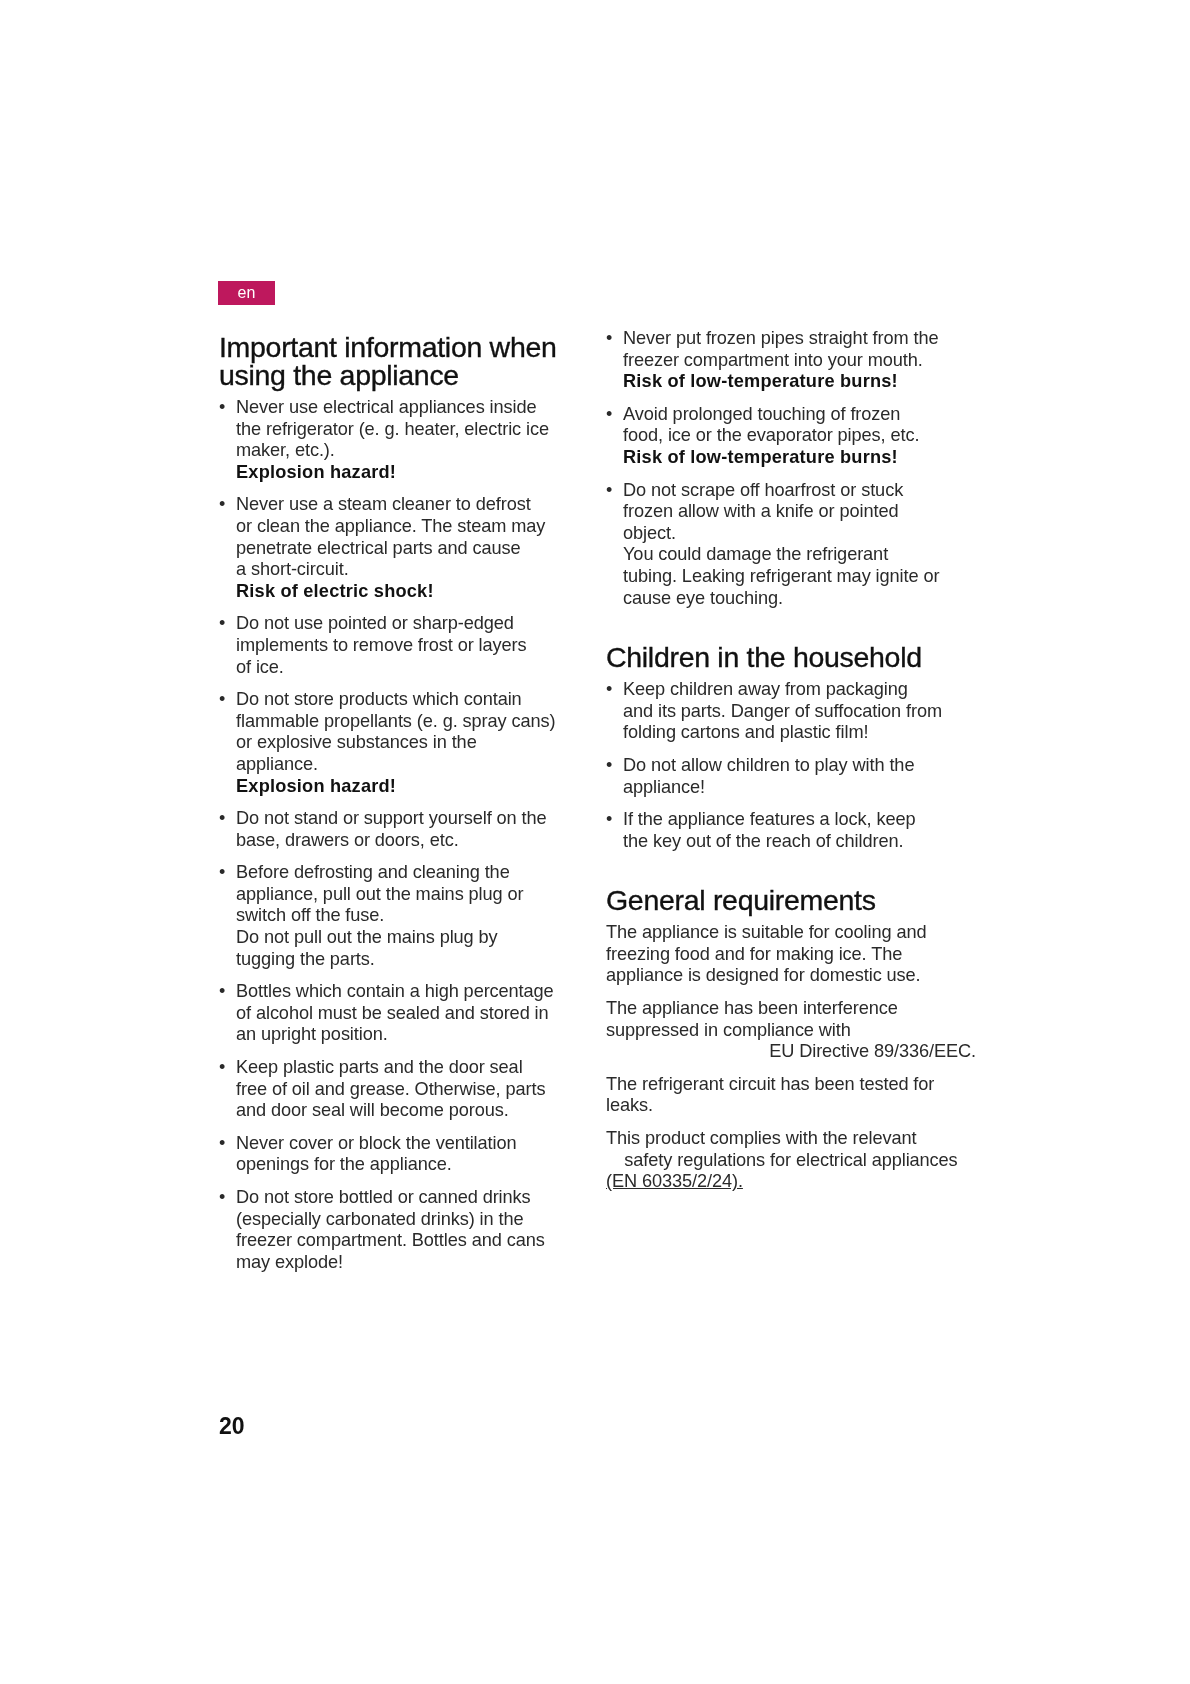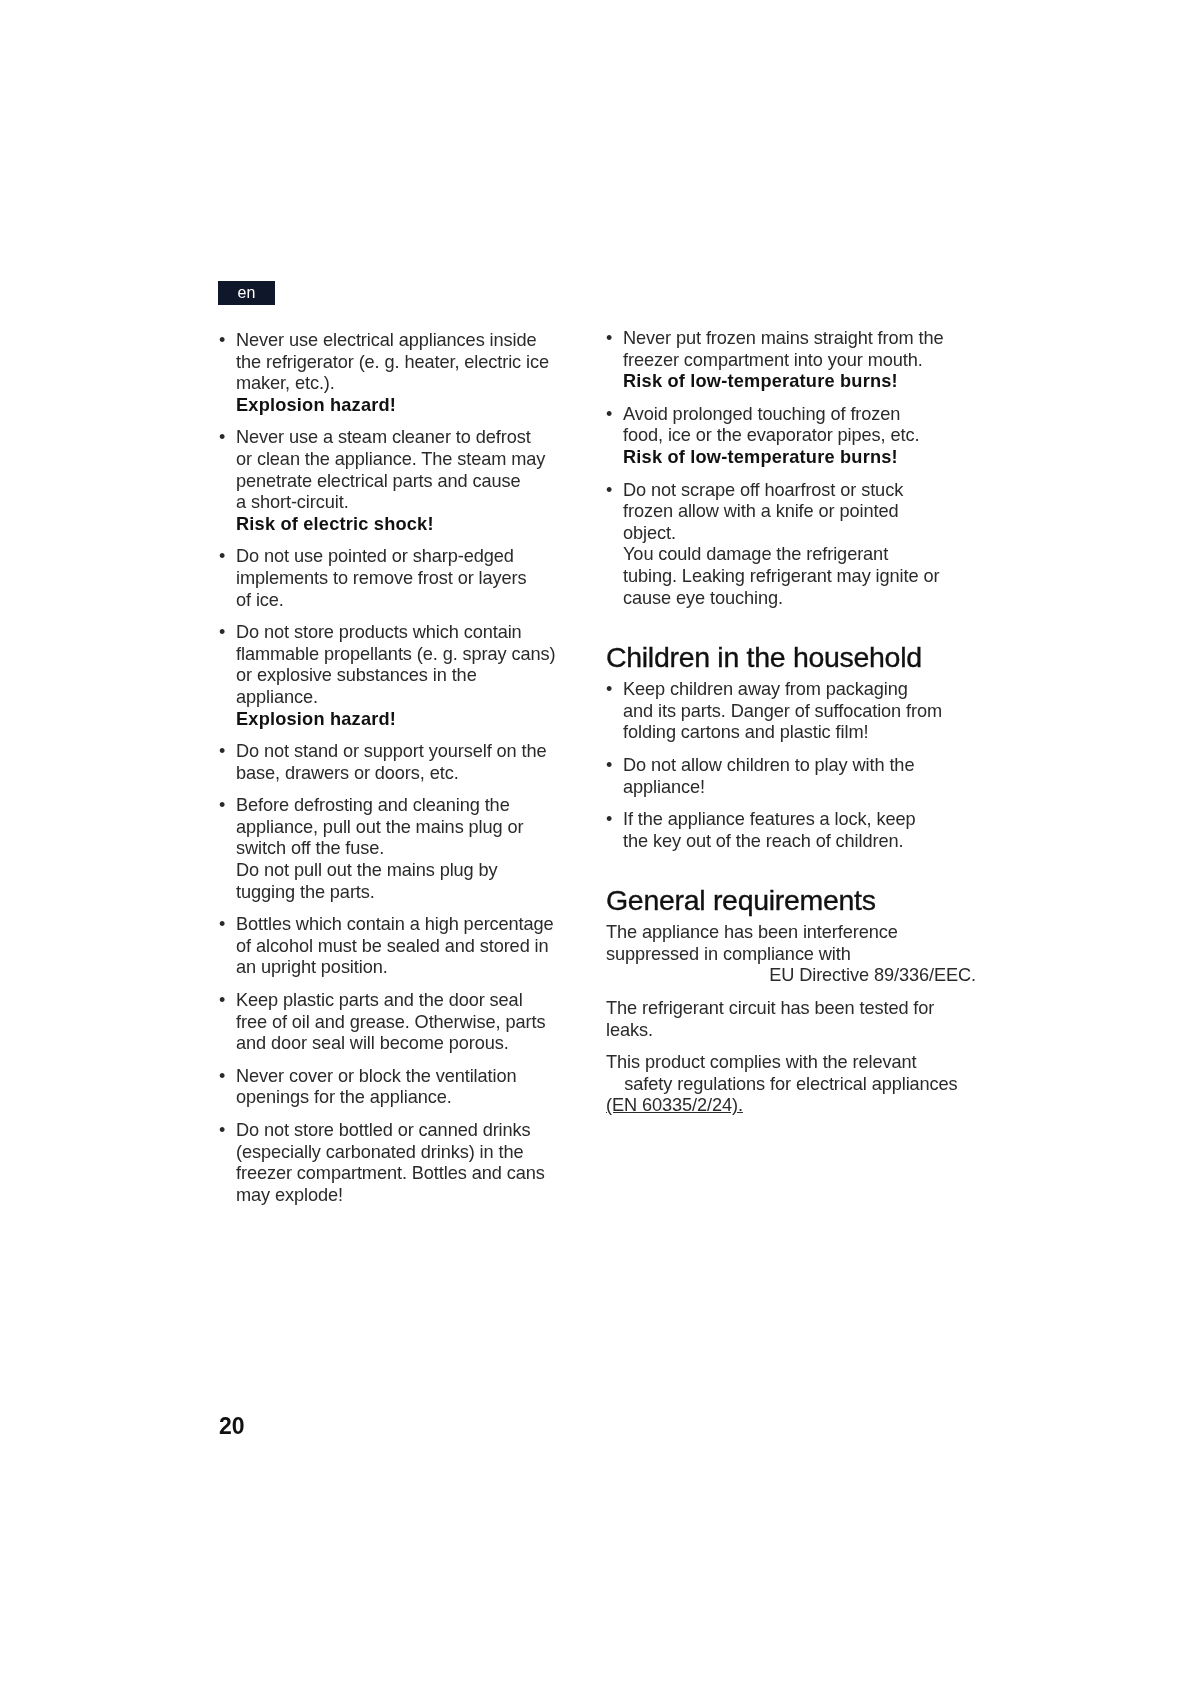--- a/index.html
+++ b/index.html
@@ -1,19 +1,19 @@
 <!DOCTYPE html>
 <html><head>
 <meta charset="utf-8">
 <style>
   html, body { margin: 0; padding: 0; background: #ffffff; }
   body { width: 1190px; height: 1684px; position: relative; overflow: hidden;
          font-family: "Liberation Sans", "DejaVu Sans", sans-serif; color: #1a1a1a; }
   .lang-badge { position: absolute; left: 218px; top: 281px; width: 57px; height: 24px;
-                background: #0f172a; color: #fff; font-size: 16px; line-height: 24px; text-align: center; }
+                background: #be185d; color: #fff; font-size: 16px; line-height: 24px; text-align: center; }
   .col { position: absolute; top: 330px; width: 370px; }
   .col-left { left: 219px; }
   .col-right { left: 606px; top: 328px; width: 370px; }
   h2 { font-weight: normal; font-size: 28.5px; line-height: 28px; margin: 0 0 8px 0;
        color: #111; letter-spacing: -0.3px; -webkit-text-stroke: 0.35px #111; }
   .col-left h2 { margin-top: 3px; }
   ul { list-style: none; margin: 0; padding: 0; }
   li { position: relative; padding-left: 17px; font-size: 18.2px; line-height: 21.6px;
        margin-bottom: 11px; color: #2a2a2a; letter-spacing: -0.1px; }
   li .bullet { position: absolute; left: 0; top: 0; font-size: 18px; }
@@ -22,20 +22,24 @@
   p { margin: 0 0 11px 0; font-size: 18.2px; line-height: 21.6px; color: #2a2a2a; letter-spacing: -0.1px; }
   .section { margin-top: 34px; }
   .page-number { position: absolute; left: 219px; top: 1413px; font-size: 23px; font-weight: bold; color: #111; }
 </style>
 </head>
 <body>
 
 <div class="lang-badge">en</div>
 
 <div class="col col-left">
+  <h2>
+    <span class="line" style="display:block">Important information when</span>
+    <span class="line" style="display:block">using the appliance</span>
+  </h2>
   <ul id="left-list">
       <li>
         <span class="bullet">•</span>
         <span class="line">Never use electrical appliances inside</span>
         <span class="line">the refrigerator (e. g. heater, electric ice</span>
         <span class="line">maker, etc.).</span>
         <span class="warn">Explosion hazard!</span>
       </li>
       <li>
         <span class="bullet">•</span>
@@ -96,21 +100,21 @@
         <span class="line">freezer compartment. Bottles and cans</span>
         <span class="line">may explode!</span>
       </li>
     </ul>
 </div>
 
 <div class="col col-right">
   <ul id="right-list">
       <li>
         <span class="bullet">•</span>
-        <span class="line">Never put frozen mains straight from the</span>
+        <span class="line">Never put frozen pipes straight from the</span>
         <span class="line">freezer compartment into your mouth.</span>
         <span class="warn">Risk of low-temperature burns!</span>
       </li>
       <li>
         <span class="bullet">•</span>
         <span class="line">Avoid prolonged touching of frozen</span>
         <span class="line">food, ice or the evaporator pipes, etc.</span>
         <span class="warn">Risk of low-temperature burns!</span>
       </li>
       <li>
@@ -143,20 +147,25 @@
           <span class="line">If the appliance features a lock, keep</span>
           <span class="line">the key out of the reach of children.</span>
         </li>
       </ul>
   </div>
 
   <div class="section">
     <h2>General requirements</h2>
     <div id="general-paras">
         <p>
+          <span style="display: block;">The appliance is suitable for cooling and</span>
+          <span style="display: block;">freezing food and for making ice. The</span>
+          <span style="display: block;">appliance is designed for domestic use.</span>
+        </p>
+        <p>
           <span style="display: block;">The appliance has been interference</span>
           <span style="display: block;">suppressed in compliance with</span>
           <span style="display: block; text-align: right;">EU Directive 89/336/EEC.</span>
         </p>
         <p>
           <span style="display: block;">The refrigerant circuit has been tested for</span>
           <span style="display: block;">leaks.</span>
         </p>
         <p>
           <span style="display: block;">This product complies with the relevant</span>

